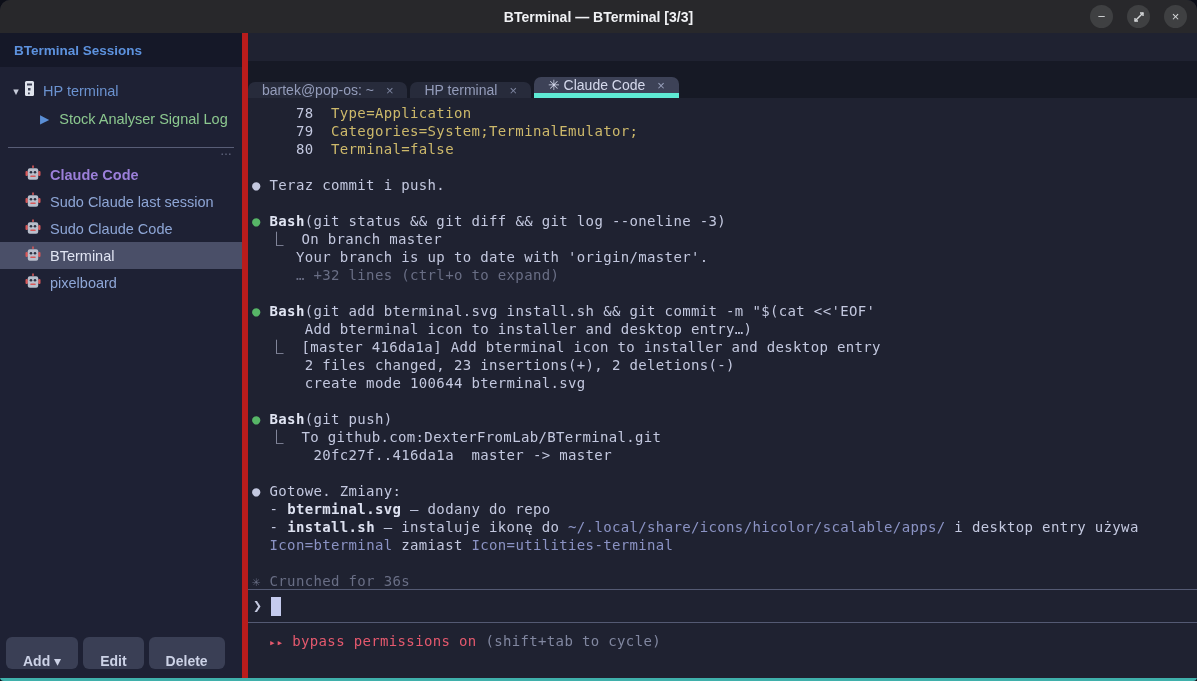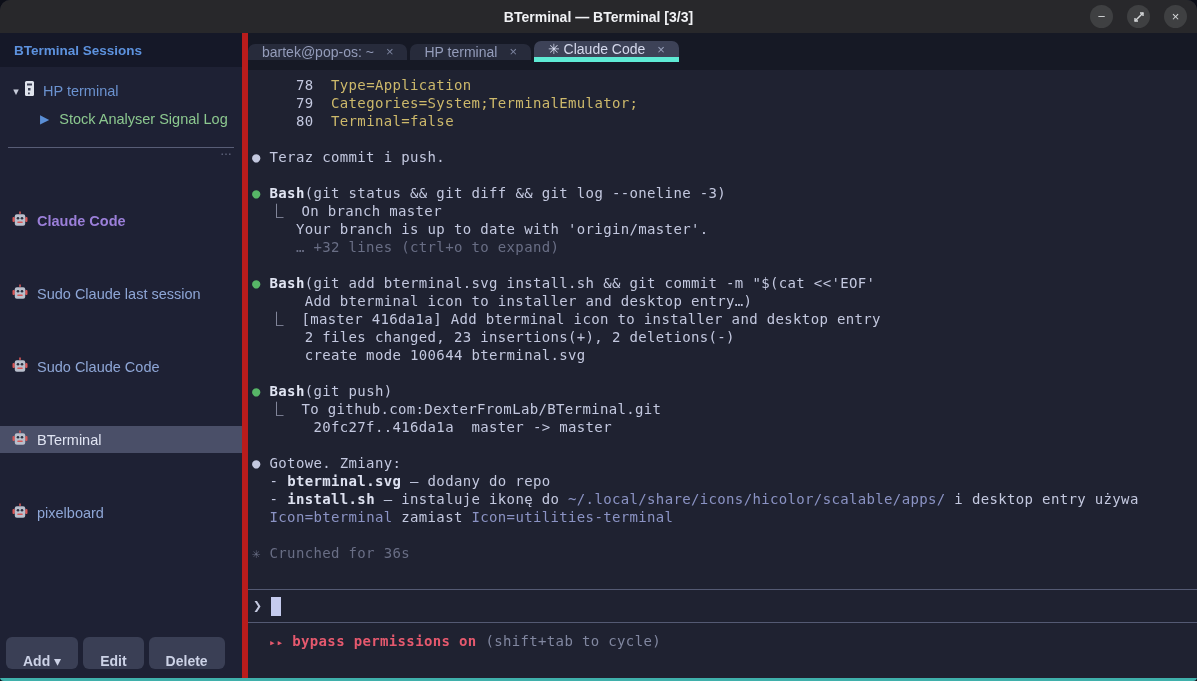--- a/index.html
+++ b/index.html
@@ -22,32 +22,32 @@
   .tree { padding-top:10px; }
   .tree-row { height:28px; display:flex; align-items:center; cursor:pointer; }
   .chev { width:16px; text-align:center; color:#c7cbd9; font-size:11px; margin-left:8px; }
   .tree-label { color:#6b92cf; font-size:14.5px; margin-left:8px; }
   .sub-row { padding-left:40px; }
   .play { color:#5b8fd6; font-size:12px; }
   .sub-label { color:#8cc88f; font-size:14.5px; margin-left:10px; }
   .sb-divider { margin:14px 8px 4px 8px; border-top:1px solid #585d76; position:relative; height:10px; }
   .sb-divider .dots { position:absolute; right:0; top:-4px; color:#6a6f88; font-size:12px; letter-spacing:2px; }
   .sessions { display:flex; flex-direction:column; }
-  .sess-row { height:27px; display:flex; align-items:center; padding-left:12px; cursor:pointer;margin-top:46px; }
+  .sess-row { height:27px; display:flex; align-items:center; padding-left:25px; cursor:pointer; }
   .sess-row.selected { background:#4a4f68; }
   .sess-label { font-size:14.5px; color:#8ea6d6; margin-left:9px; }
   .sess-row.purple .sess-label { color:#9b7fd9; font-weight:bold; }
   .sess-row.selected .sess-label { color:#e0e4f2; }
   .sb-spacer { flex:1; }
   .sb-actions { display:flex; gap:5px; padding:0 0 9px 6px; flex:none; }
   .sb-btn { height:32px; background:#3a3f55; border:none; border-radius:6px; color:#ccd2e6; font-weight:bold; font-size:14px; padding:16px 17px; cursor:pointer; font-family:inherit; }
 
   
   .main { flex:1; display:flex; flex-direction:column; min-width:0; background:#1f2231; }
-  .tabbar { height:37px; background:#161925; display:flex; align-items:center; flex:none; }
+  .tabbar { height:37px; background:#161925; display:flex; align-items:flex-end; flex:none;margin-top:28px; }
   .tab { display:flex; align-items:center; gap:12px; padding:0 14px; background:#272b3b; margin-right:3px; border-radius:7px 7px 0 0; cursor:pointer; position:relative; }
   .tab-label { font-size:14px; color:#949cba; white-space:nowrap; }
   .tab-close { color:#7d85a0; font-size:13px; cursor:pointer; }
   .tab.active { background:#3d4257; border-bottom:5px solid #5eead4; }
   .tab.active .tab-label { color:#d5d9ec; }
   .tab.active .tab-close { color:#9aa2bd; }
 
   .terminal { flex:1; padding:6px 0 0 4px; font-family:"DejaVu Sans Mono","Liberation Mono",monospace; font-size:14px; line-height:18px; letter-spacing:.35px; white-space:pre; overflow:hidden; }
   .term-line { height:18px; }
   .t-fg { color:#c3c8df; }
@@ -57,21 +57,21 @@
   .t-boldfg { color:#dde1f0; font-weight:bold; }
   .t-dim { color:#696e85; }
   .t-code { color:#8b93c4; }
 
   .inputbar { flex:none; height:34px; border-top:1px solid #545a73; border-bottom:1px solid #545a73; display:flex; align-items:center; padding-left:5px; font-family:"DejaVu Sans Mono","Liberation Mono",monospace; }
   .prompt-sym { color:#c3c8df; font-size:15px; }
   .cursor { display:inline-block; width:10px; height:19px; background:#c5cbee; margin-left:9px; }
 
   .statusbar { flex:none; height:55px; padding:10px 0 0 21px; font-family:"DejaVu Sans Mono","Liberation Mono",monospace; font-size:14px; letter-spacing:.35px; }
   .st-arrows { color:#e5596e; font-size:11px; letter-spacing:1px; margin-right:8px; }
-  .st-mode { color:#e5596e; font-weight:bold; }
+  .st-mode { color:#e5596e; font-weight:normal; }
   .st-hint { color:#8187a0; }
 
   .bottom-strip { height:3px; background:#3fb0ab; flex:none; }
 </style>
 </head>
 <body>
 
 <div class="window">
 
   <div class="titlebar">

